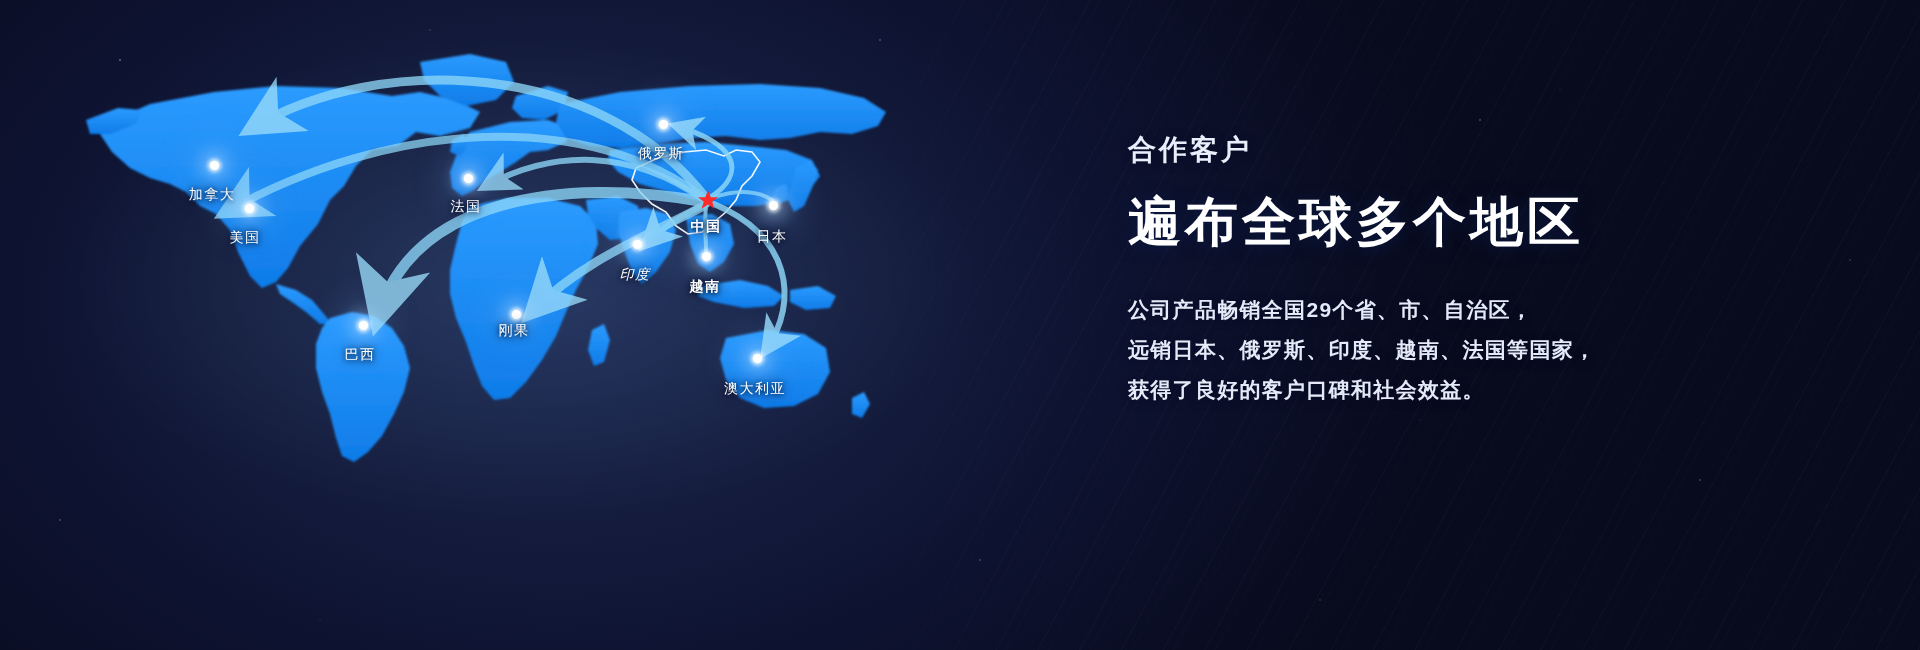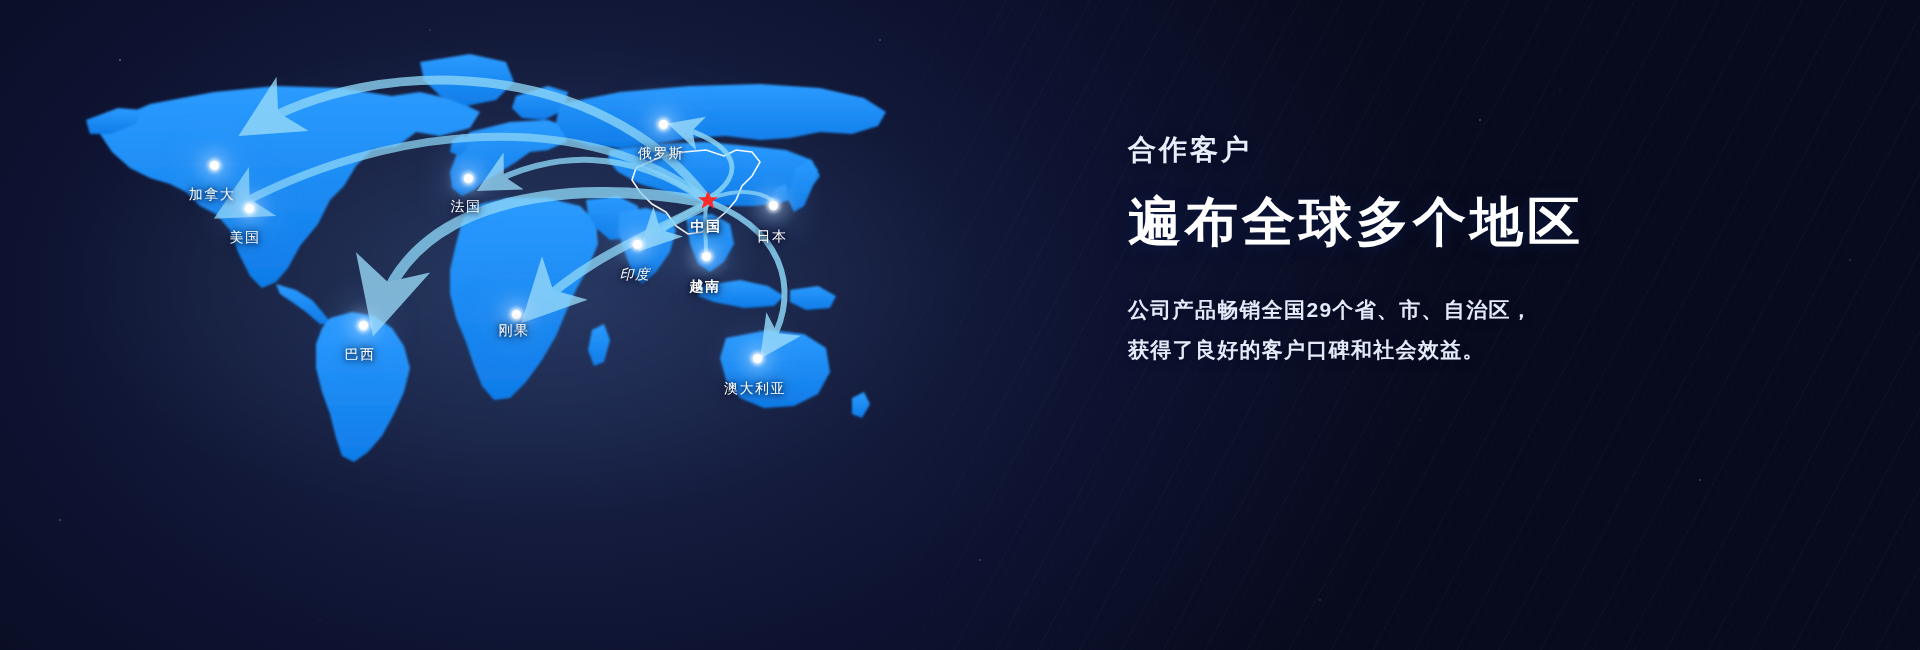--- a/index.html
+++ b/index.html
@@ -271,17 +271,18 @@
           <div class="lbl bold" style="left: -2px; top: 18px;">中国</div>
         </div>
       </div>
   </div>
 
   <div id="copy">
     <div class="eyebrow">合作客户</div>
     <div class="headline">遍布全球多个地区</div>
     <div class="body-copy">
       <p>公司产品畅销全国29个省、市、自治区，</p>
+      <p>远销日本、俄罗斯、印度、越南、法国等国家，</p>
       <p>获得了良好的客户口碑和社会效益。</p>
     </div>
   </div>
 
 </div>
 
 </body></html>

